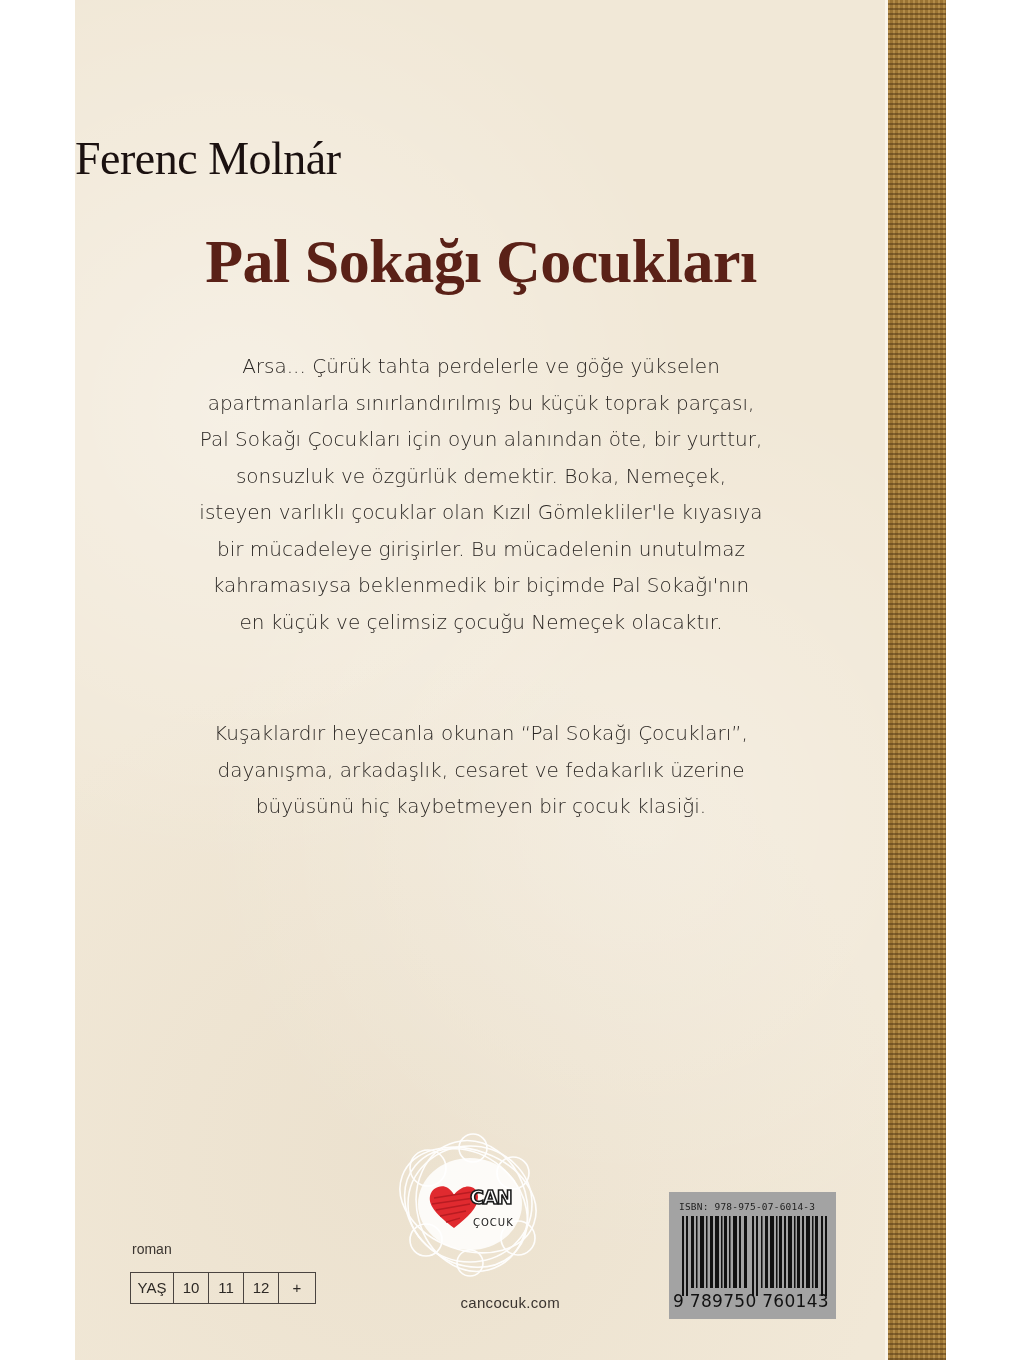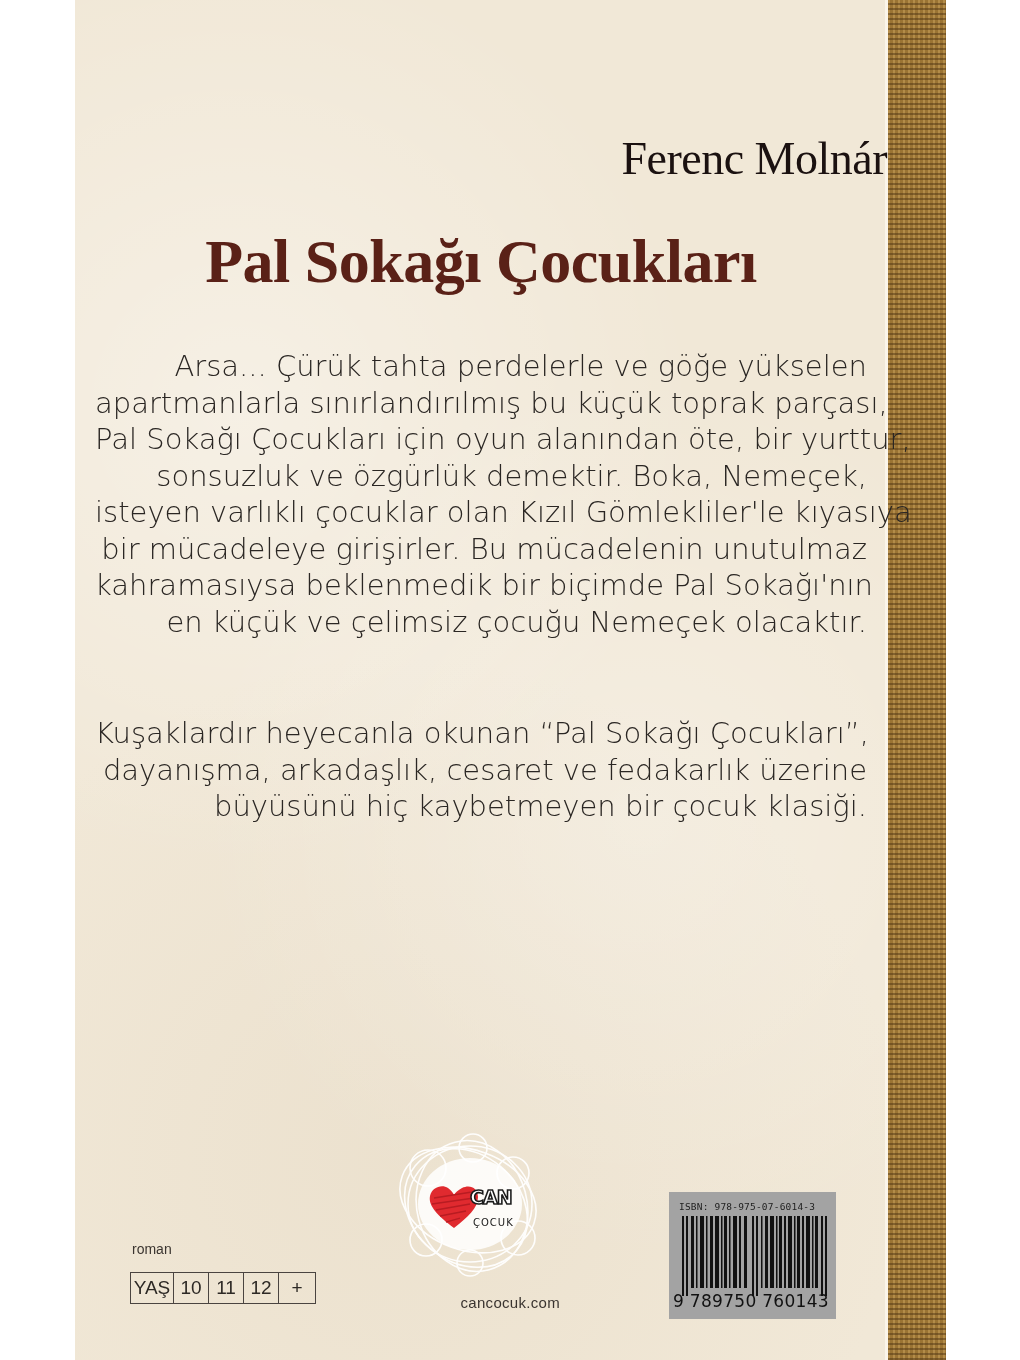--- a/index.html
+++ b/index.html
@@ -22,48 +22,48 @@
   }
   .spine {
     position: absolute; left: 888px; top: 0; width: 58px; height: 1360px;
     background-color: #9b7434;
     background-image:
       repeating-linear-gradient(0deg, rgba(70,45,15,0.45) 0 2px, rgba(0,0,0,0) 2px 5px),
       repeating-linear-gradient(90deg, rgba(200,160,90,0.55) 0 2px, rgba(0,0,0,0) 2px 5px);
   }
   .author {
     position: absolute; left: 75px; width: 812px; top: 132px;
-    text-align: right; font-family: "Liberation Serif", serif;
+    text-align: left; font-family: "Liberation Serif", serif;
     font-size: 46px; color: #1b1110; letter-spacing: -0.5px;
   }
   .title {
     position: absolute; left: 75px; width: 812px; top: 226px;
     text-align: center; font-family: "Liberation Serif", serif;
     font-weight: bold; font-size: 62px; color: #5a2117; letter-spacing: -0.5px;
   }
   .blurb {
     position: absolute; left: 95px; width: 772px;
-    text-align: right; font-family: "DejaVu Sans", sans-serif;
-    font-size: 29px; line-height: 36.5px; color: #2a2623;
+    text-align: center; font-family: "DejaVu Sans", sans-serif;
+    font-size: 20px; line-height: 36.5px; color: #2a2623;
     font-weight: 300;
   }
   .blurb .line { display: block; white-space: nowrap; }
   .p1 { top: 348px; }
   .p2 { top: 715px; }
   .genre {
     position: absolute; left: 132px; top: 1241px;
     font-size: 14px; color: #3b3530;
   }
   .age-box {
     position: absolute; left: 130px; top: 1272px;
     display: flex; border: 1.5px solid #4a4440;
   }
   .age-cell {
     height: 30px; line-height: 30px; text-align: center;
-    font-size: 19px; color: #2d2925; border-right: 1.5px solid #4a4440;
+    font-size: 15px; color: #2d2925; border-right: 1.5px solid #4a4440;
   }
   .age-cell:last-child { border-right: none; }
   .logo-wrap {
     position: absolute; left: 388px; top: 1128px; width: 164px; height: 150px;
   }
   .website {
     position: absolute; left: 380px; width: 180px; top: 1294px;
     text-align: right; font-size: 15px; color: #3a3430; letter-spacing: 0.3px;
   }
   .barcode-box {

